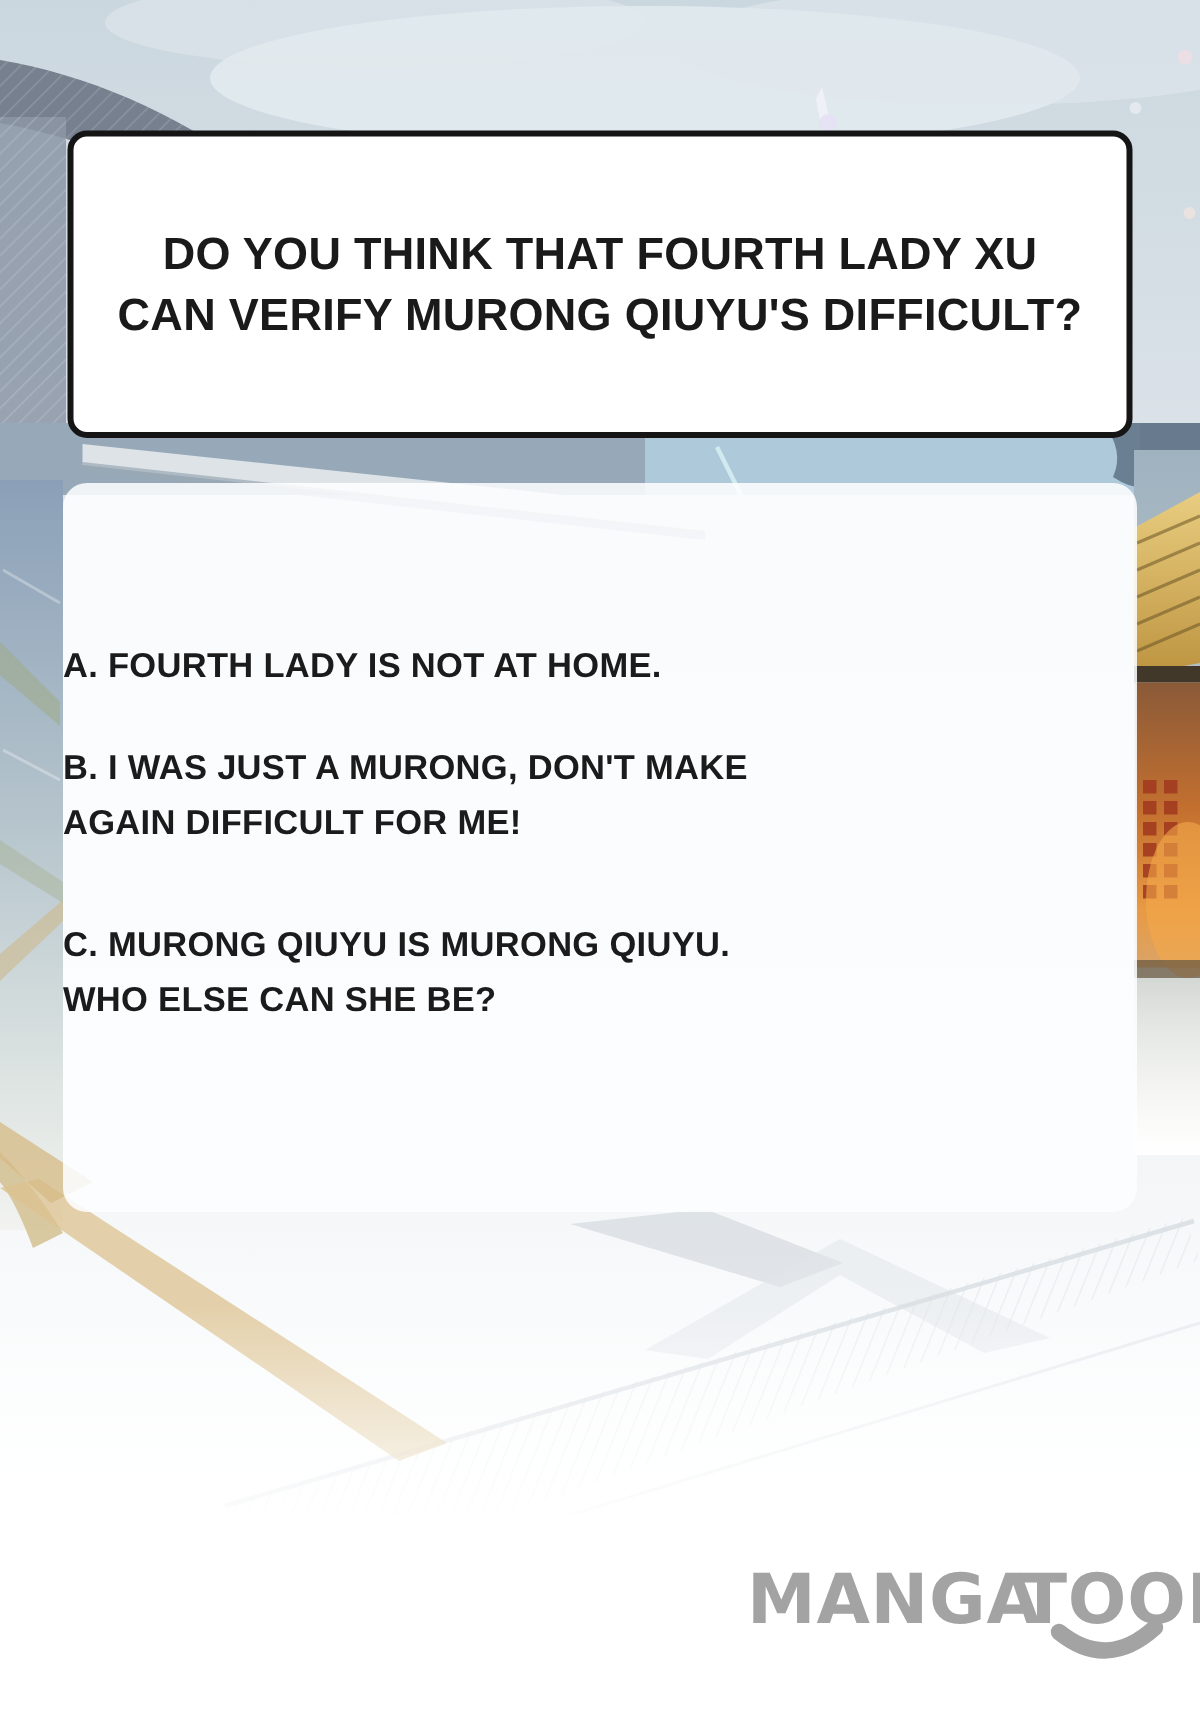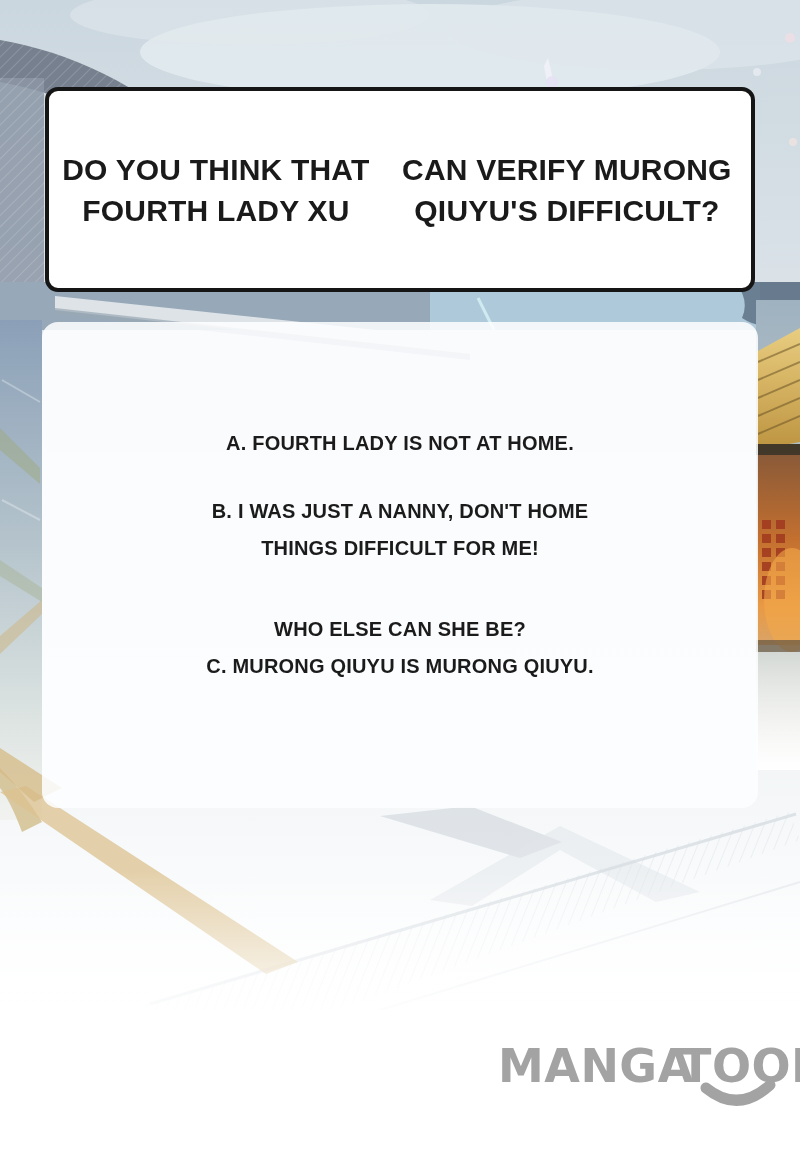--- a/index.html
+++ b/index.html
@@ -13,42 +13,42 @@
       #e4eaee 40%, #eef1f3 58%, #f8fafb 75%, #ffffff 88%);
   }
   .bg-art{position:absolute;left:0;top:0;width:800px;height:1157px;}
 
   .question-card{
     position:absolute;left:45px;top:87px;width:710px;height:205px;
     box-sizing:border-box;
     background:#ffffff;
     border:4px solid #151515;
     border-radius:13px;
-    display:flex;flex-direction:row;justify-content:center;align-items:center;
+    display:flex;flex-direction:column;justify-content:center;align-items:center;
     z-index:3;
   }
   .question-card p{
     margin:0;text-align:center;
     font-size:30px;line-height:41px;font-weight:700;
     color:#1a1a1a;letter-spacing:.2px;
   }
 
   .options-panel{
     position:absolute;left:42px;top:322px;width:716px;height:486px;
     box-sizing:border-box;
     background:rgba(253,254,255,0.87);
     border-radius:16px;
     padding-top:103px;
     display:flex;flex-direction:column;align-items:center;
     z-index:3;
   }
   .option{width:100%;cursor:pointer;}
   .option p{
-    margin:0;text-align:center;
-    font-size:20px;line-height:37px;font-weight:700;
+    margin:0;
+    font-size:23px;line-height:37px;font-weight:700;
     color:#1b1b1b;letter-spacing:.2px;
   }
   .option.opt-a{margin-bottom:31px;}
   .option.opt-b{margin-bottom:44px;}
 
   .watermark{
     position:absolute;left:498px;top:1038px;width:320px;height:90px;
     z-index:4;
   }
   .watermark svg text{
@@ -171,26 +171,26 @@
   <div class="question-card">
     <p>DO YOU THINK THAT FOURTH LADY XU</p>
     <p>CAN VERIFY MURONG QIUYU'S DIFFICULT?</p>
   </div>
 
   <div class="options-panel">
     <div class="option opt-a">
       <p>A. FOURTH LADY IS NOT AT HOME.</p>
     </div>
     <div class="option opt-b">
-      <p>B. I WAS JUST A NANNY, DON'T HOME</p>
-      <p>THINGS DIFFICULT FOR ME!</p>
+      <p>B. I WAS JUST A MURONG, DON'T MAKE</p>
+      <p>AGAIN DIFFICULT FOR ME!</p>
     </div>
     <div class="option opt-c">
+      <p>C. MURONG QIUYU IS MURONG QIUYU.</p>
       <p>WHO ELSE CAN SHE BE?</p>
-      <p>C. MURONG QIUYU IS MURONG QIUYU.</p>
     </div>
   </div>
 
   <div class="watermark">
     <svg width="320" height="90" viewBox="0 0 320 90" aria-hidden="true">
       <text x="0" y="44" font-size="46" fill="#a3a3a3" letter-spacing="0.5">MANGA</text>
       <text x="182" y="44" font-size="46" fill="#a3a3a3" letter-spacing="0.5">TOON</text>
       <path d="M208,50 Q240,76 272,47" stroke="#a3a3a3" stroke-width="11" fill="none" stroke-linecap="round"></path>
     </svg>
   </div>

